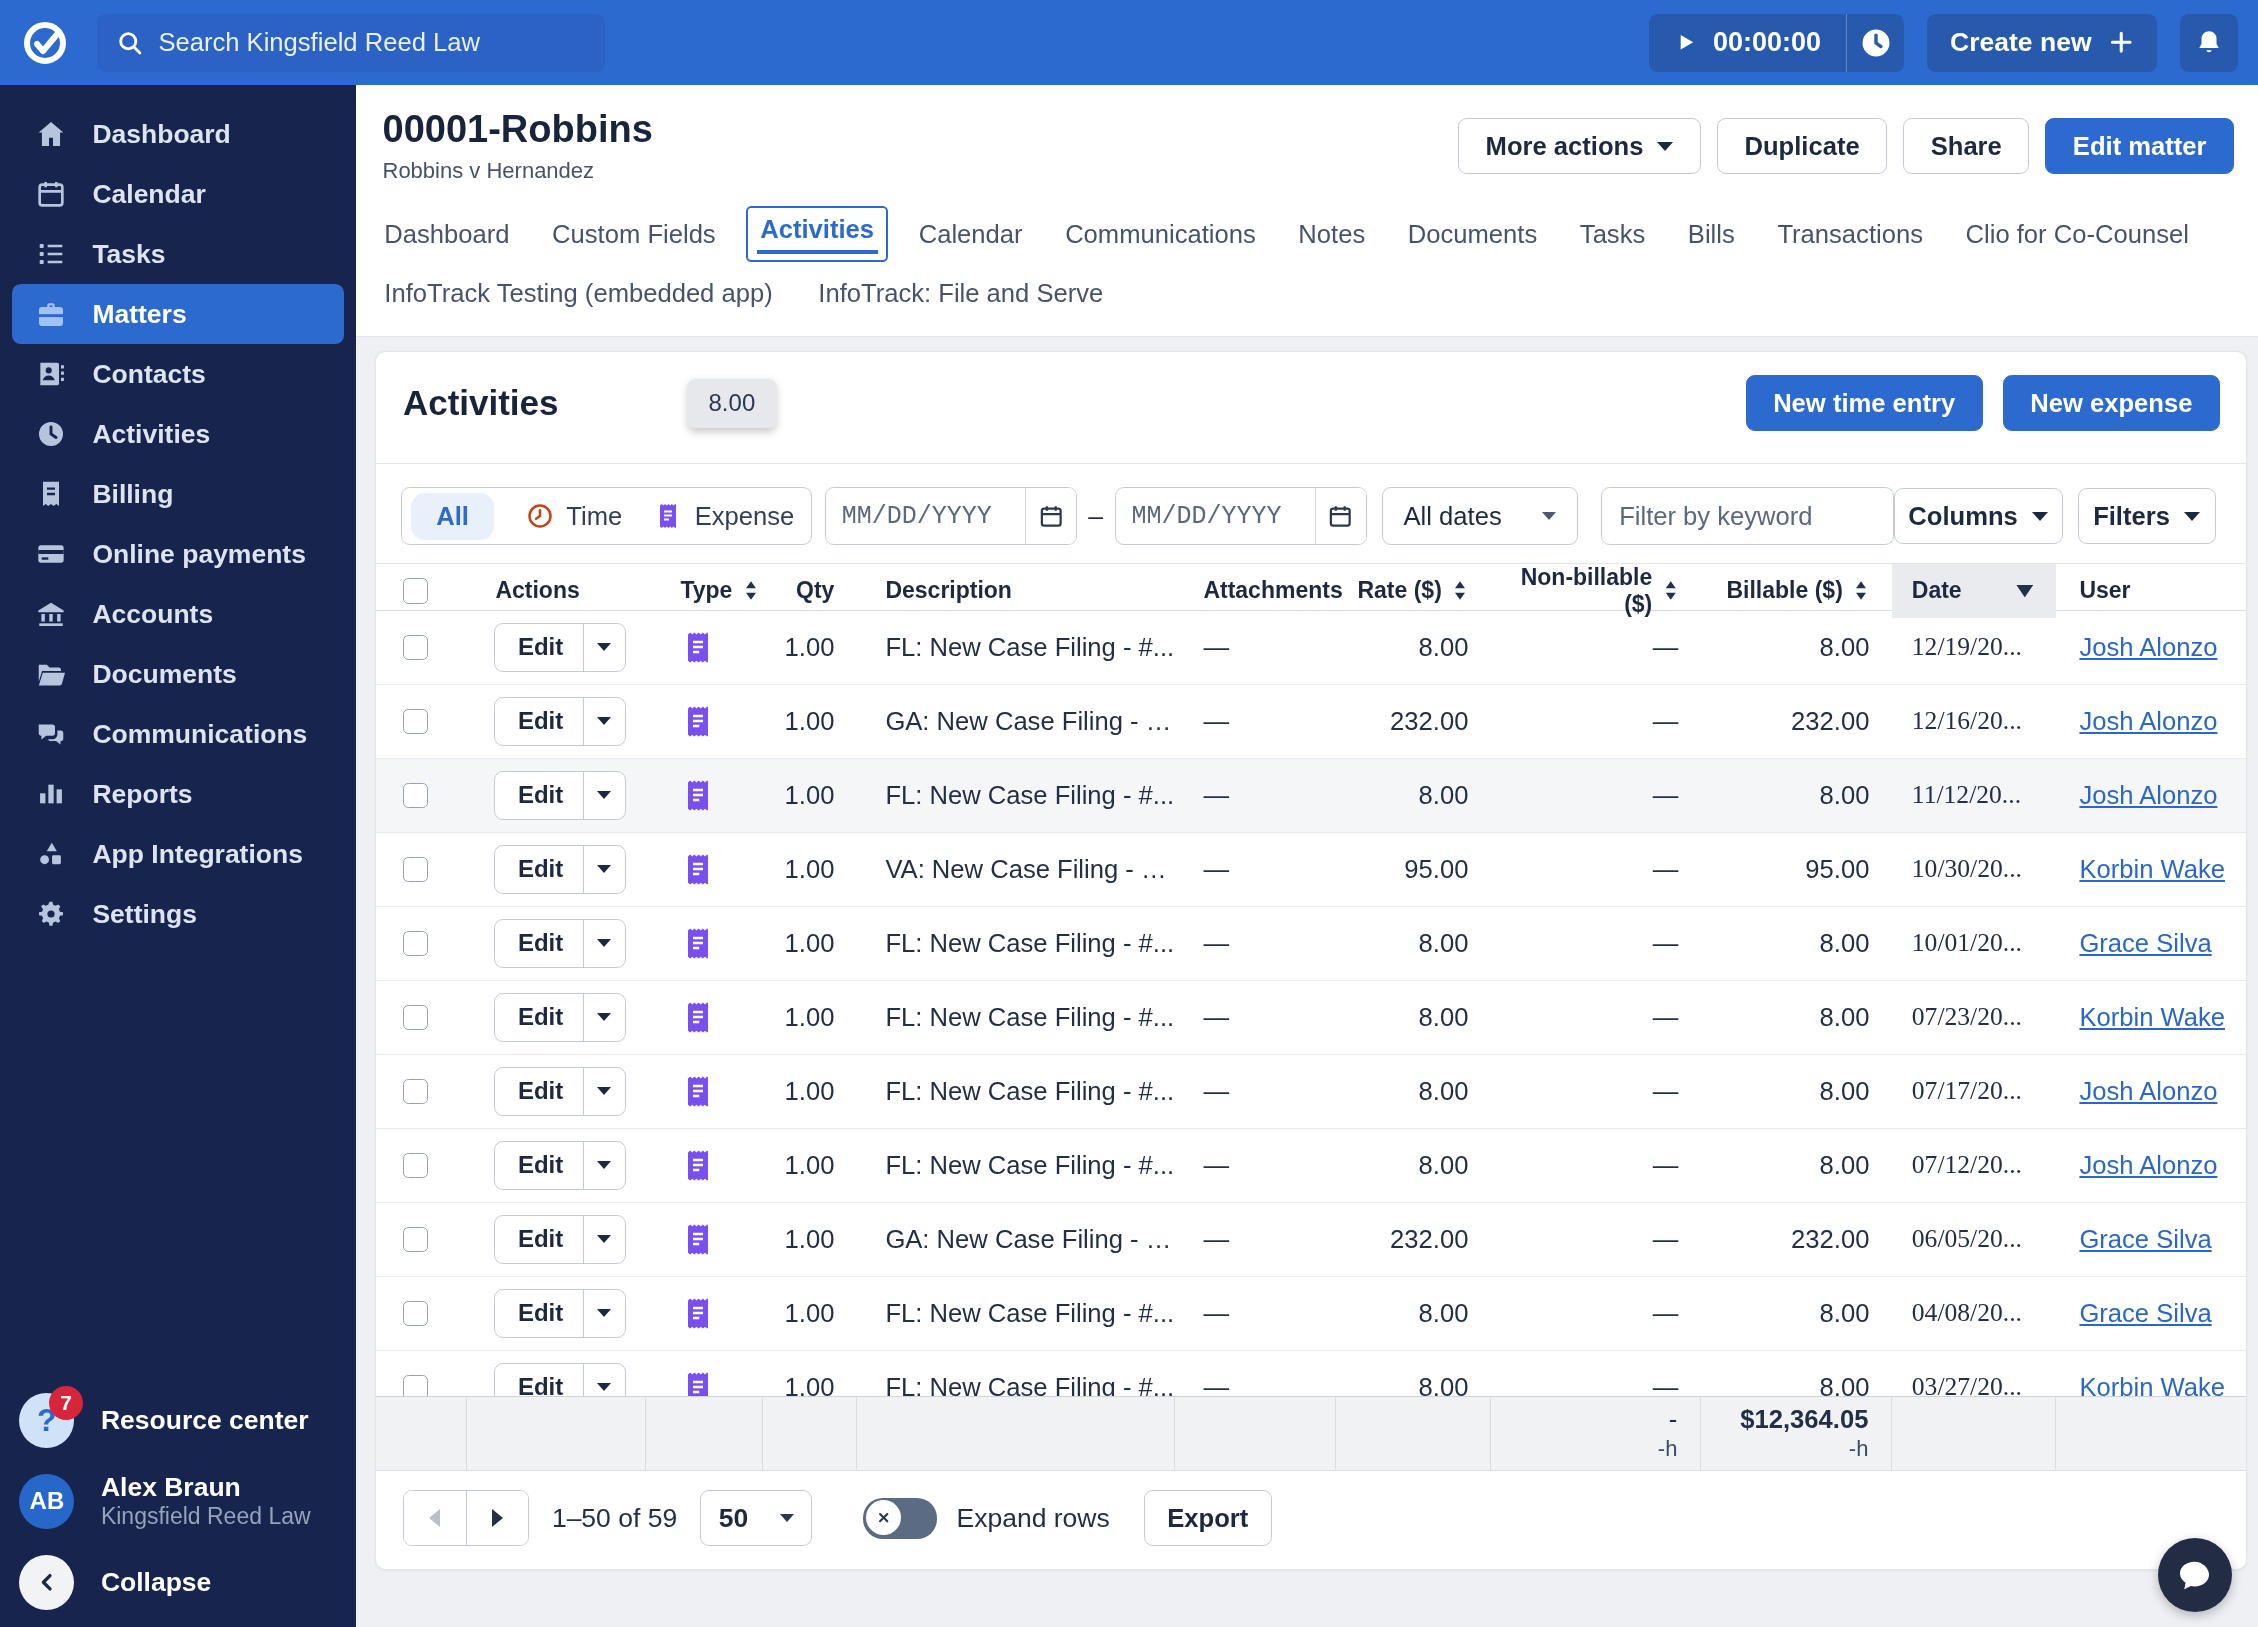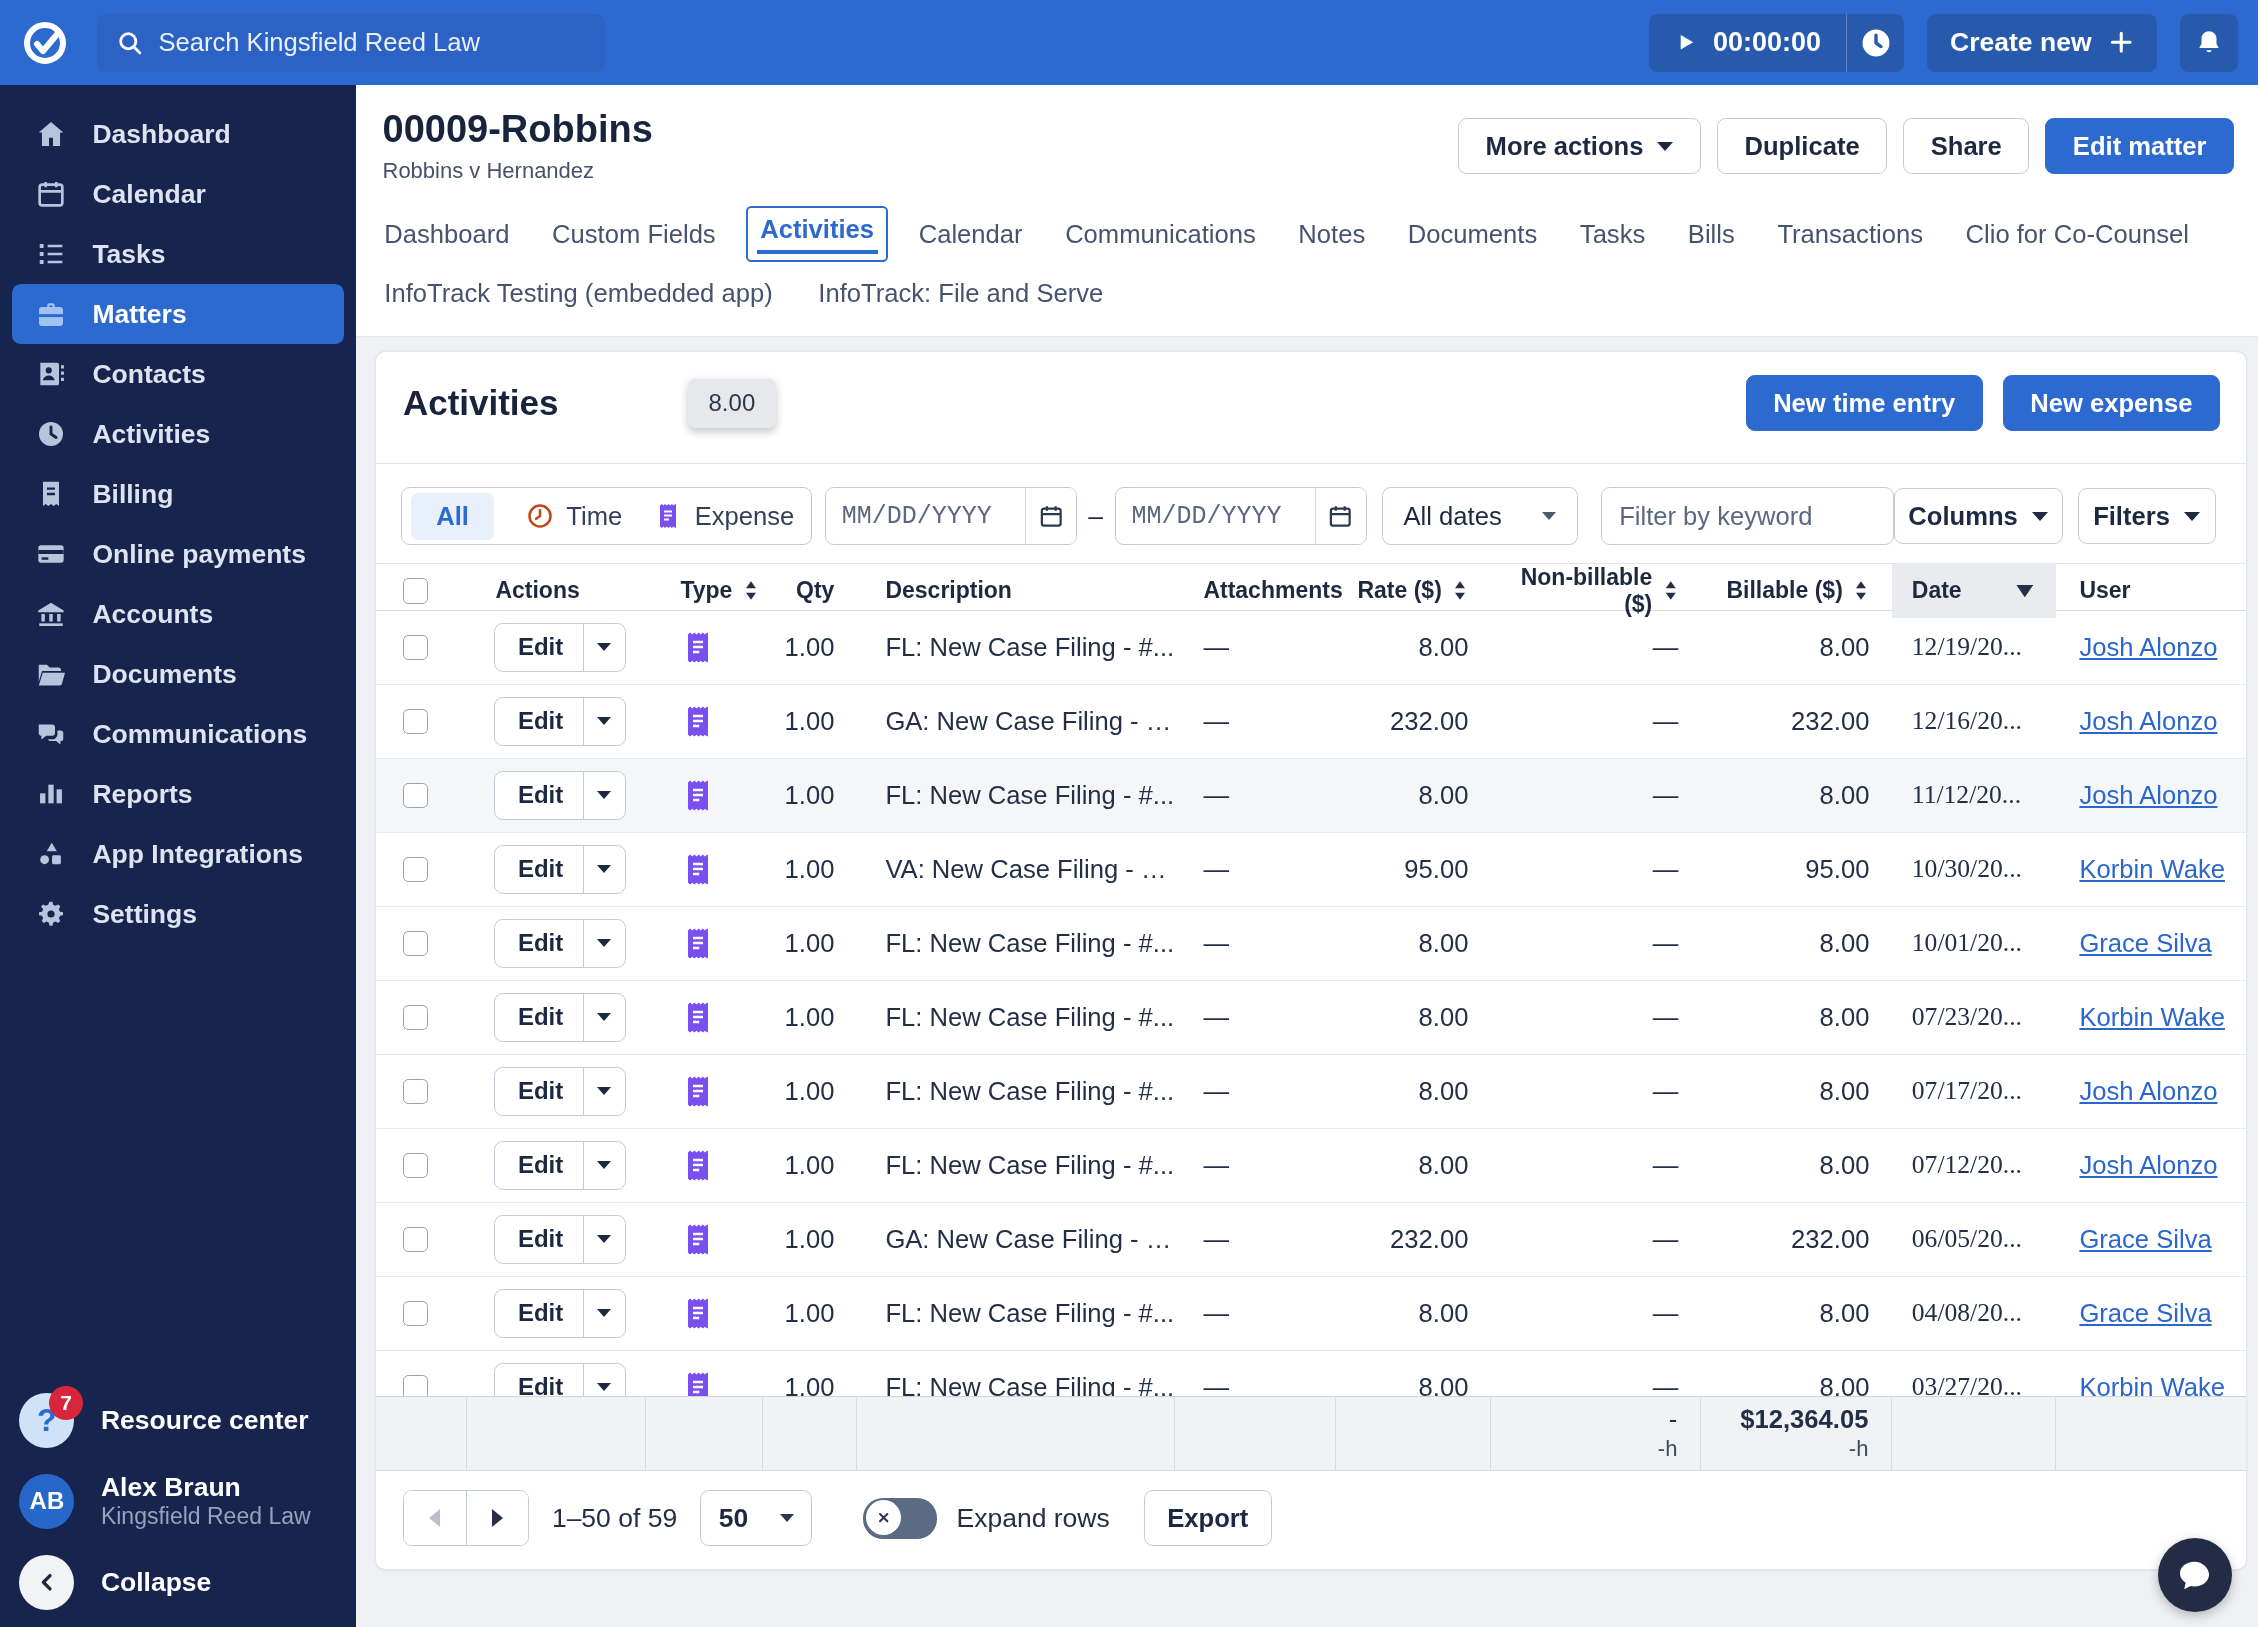--- a/index.html
+++ b/index.html
@@ -66,21 +66,21 @@
   .content{ flex:1; overflow:hidden; padding:14px 13.2px 0 19.4px;}
   .card{ width:1872px; background:#fff; border:0.9px solid var(--card-border); border-radius:10.6px; box-shadow:0 0.9px 2.6px rgba(20,30,60,.06); overflow:hidden;}
   .card-head{ display:flex; align-items:center; padding:23px 26.5px 32px; border-bottom:0.9px solid var(--card-border);}
   .card-title{ font-size:35px; font-weight:800; color:#18233c;}
   .badge8{ margin-left:129px; background:#e6e8ec; border-radius:7px; padding:10.6px 21px; font-size:24px; color:#2c3850; box-shadow:0 3.5px 8.8px rgba(0,0,0,.22);}
   .card-head .btns{ margin-left:auto; display:flex; gap:20px;}
 
   
   .filter-bar{ display:flex; align-items:center; padding:23px 25.6px 17.6px 25px;}
   .seg{ width:411px; height:58px; border:0.9px solid var(--border); border-radius:8.8px; display:flex; align-items:center; padding:0 8.8px; gap:32px; flex:0 0 auto;}
-  .seg-all{ background:#e7f0fb; color:var(--accent-blue); font-weight:700; border-radius:7px; padding:8.8px 25px; font-size:25.6px; cursor:pointer;}
+  .seg-all{ background:#e7f0fb; color:var(--accent-blue); font-weight:700; border-radius:14px; padding:8.8px 25px; font-size:25.6px; cursor:pointer;}
   .seg-item{ display:flex; align-items:center; gap:12.4px; font-size:25.6px; color:#333f58; cursor:pointer;}
   .seg-item svg{ width:28px; height:28px;}
   .date-box{ width:252px; height:58px; border:0.9px solid var(--border); border-radius:8.8px; display:flex; align-items:center; overflow:hidden; flex:0 0 auto;}
   .date-box input{ flex:1; border:none; outline:none; padding:0 16px; font-size:25px; color:#39465f; min-width:0; font-family:Liberation Mono, monospace;}
   .date-box input::placeholder{ color:#5a6880; opacity:1;}
   .cal-btn{ width:51px; align-self:stretch; border-left:0.9px solid #d4d9e0; display:flex; align-items:center; justify-content:center; cursor:pointer; background:#fff; border-top:none;border-right:none;border-bottom:none;}
   .cal-btn svg{ width:26.5px; height:26.5px;}
   .dash{ margin:0 11.5px; font-size:26.5px; color:#232f47;}
   .all-dates{ margin-left:15px; width:196px; height:58px; border:0.9px solid var(--border); border-radius:8.8px; display:flex; align-items:center; padding:0 21px; font-size:25.6px; color:#1d2940; cursor:pointer; flex:0 0 auto;}
   .all-dates .caret{ margin-left:auto; color:#4a5870; border-top-width:8.8px; border-left-width:7px; border-right-width:7px;}
@@ -349,21 +349,21 @@
         </span>
         <span class="side-label">Collapse</span>
       </div>
     </div>
   </aside>
 
   <main class="main">
     <div class="matter-header">
       <div class="mh-top">
         <div>
-          <div class="m-title">00009-Robbins</div>
+          <div class="m-title">00001-Robbins</div>
           <div class="m-sub">Robbins v Hernandez</div>
         </div>
         <div class="mh-actions">
           <button class="btn">
               <span>More actions</span>
               <i class="caret"></i>
             </button>
           <button class="btn">Duplicate</button>
           <button class="btn">Share</button>
           <button class="btn primary">Edit matter</button>

